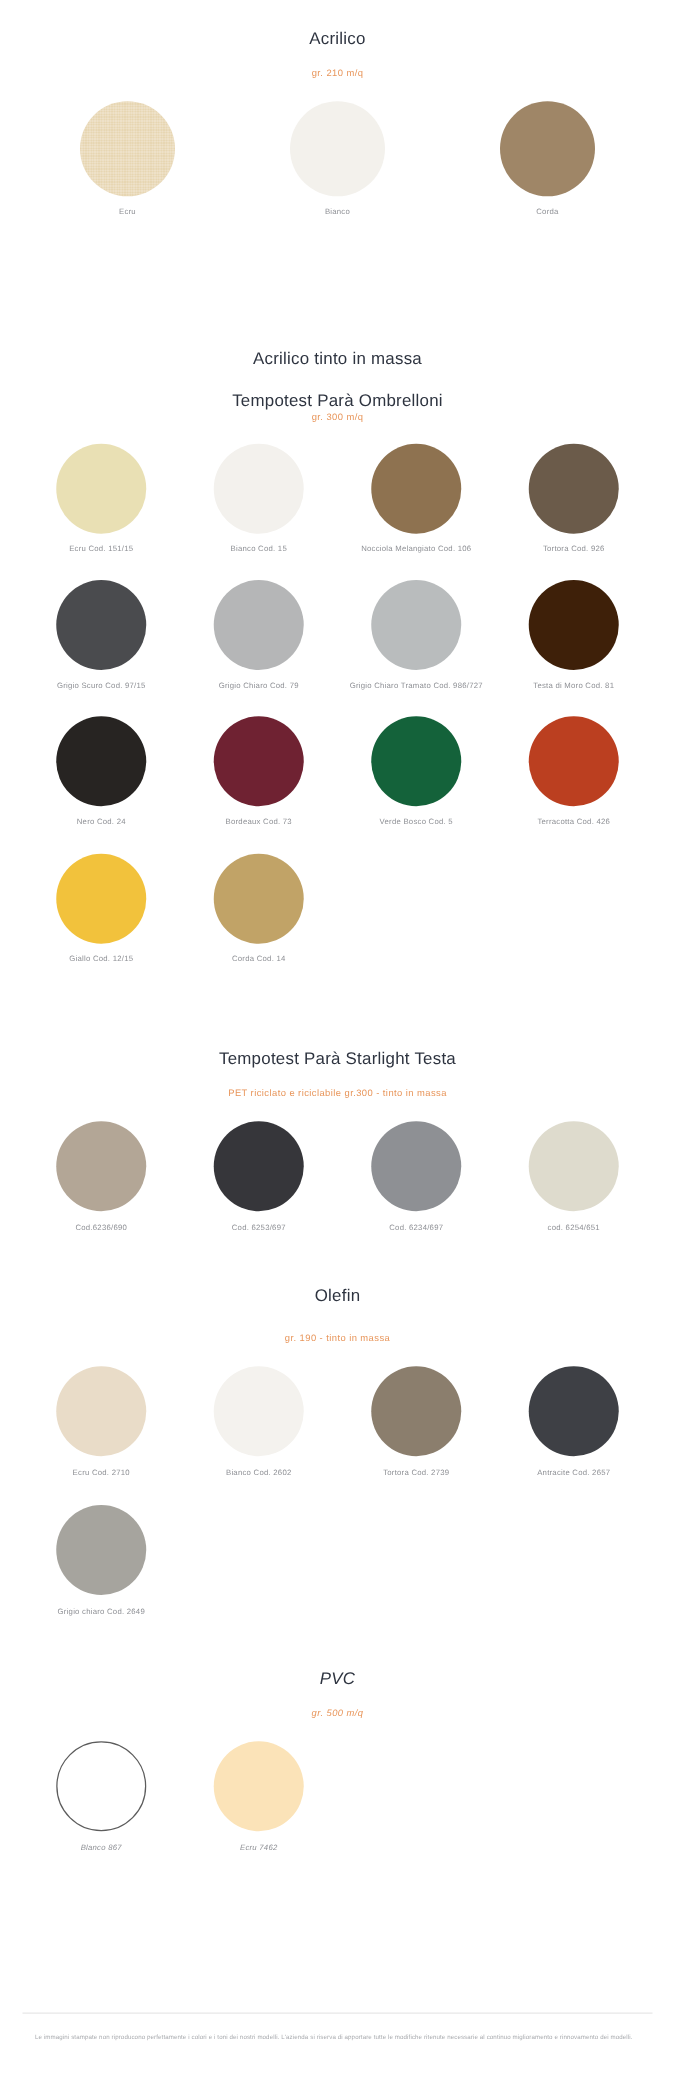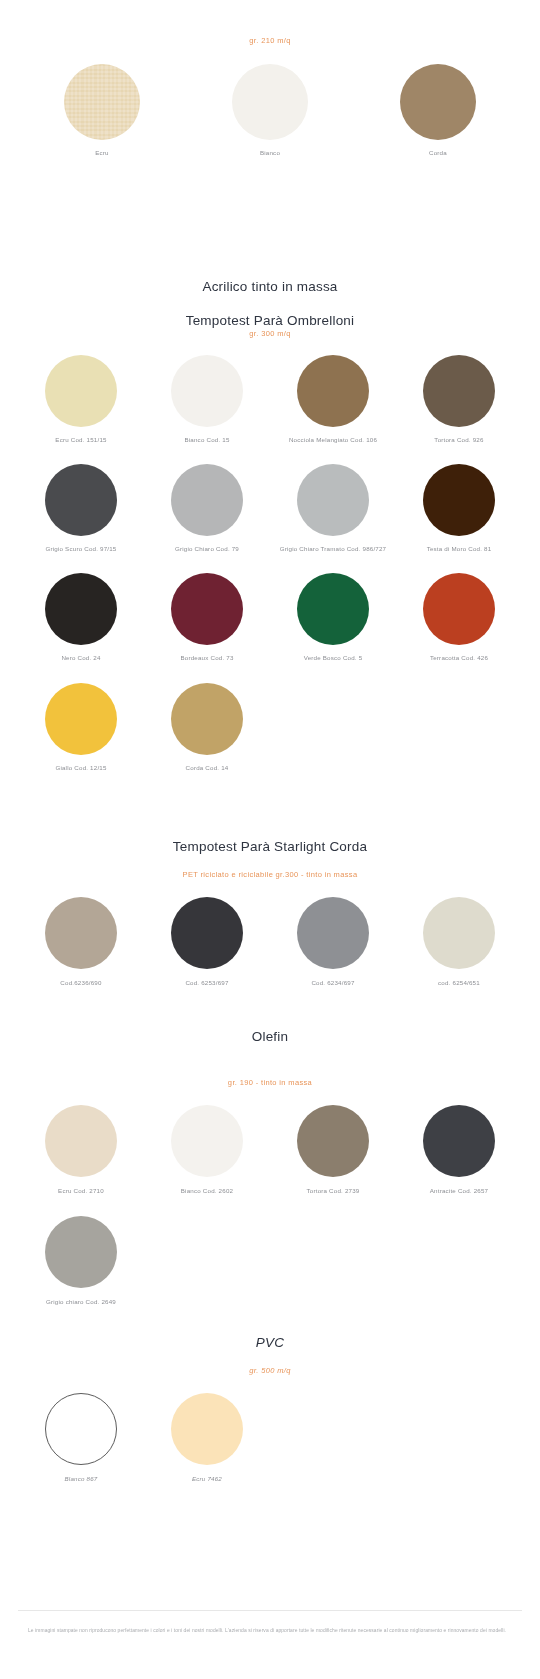--- a/index.html
+++ b/index.html
@@ -133,20 +133,21 @@
     padding: 0 28px;
     letter-spacing: .1px;
   }
 </style>
 </head>
 <body>
 
 <div class="page">
   <div id="sections-root" style="position: relative; height: 1570px;">
       <div class="section" style="padding-top: 0px; margin-top: 0px; position: absolute; left: 0px; right: 0px; top: 22px;">
+        <h2 class="sec-title">Acrilico</h2>
         <div class="sec-weight" style="margin-top: 14px;">gr. 210 m/q</div>
         <div class="grid cols3" style="margin-top: 18px; row-gap: 18px;">
           <div class="cell">
             <div class="swatch tex-canvas" style="width: 76px; height: 76px; background: rgb(235, 220, 189);"></div>
             <div class="cell-label" style="margin-top: 8px;">Ecru</div>
           </div>
           <div class="cell">
             <div class="swatch tex-fine" style="width: 76px; height: 76px; background: rgb(243, 241, 236);"></div>
             <div class="cell-label" style="margin-top: 8px;">Bianco</div>
           </div>
@@ -213,21 +214,21 @@
             <div class="swatch tex-smooth" style="width: 72px; height: 72px; background: rgb(242, 194, 60);"></div>
             <div class="cell-label" style="margin-top: 8px;">Giallo Cod. 12/15</div>
           </div>
           <div class="cell">
             <div class="swatch tex-smooth" style="width: 72px; height: 72px; background: rgb(193, 163, 103);"></div>
             <div class="cell-label" style="margin-top: 8px;">Corda Cod. 14</div>
           </div>
         </div>
       </div>
       <div class="section" style="padding-top: 0px; margin-top: 0px; position: absolute; left: 0px; right: 0px; top: 838px;">
-        <h2 class="sec-title">Tempotest Parà Starlight Corda</h2>
+        <h2 class="sec-title">Tempotest Parà Starlight Testa</h2>
         <div class="sec-weight" style="margin-top: 14px;">PET riciclato e riciclabile gr.300 - tinto in massa</div>
         <div class="grid cols4" style="margin-top: 18px; row-gap: 20px;">
           <div class="cell">
             <div class="swatch tex-horiz" style="width: 72px; height: 72px; background: rgb(179, 166, 150);"></div>
             <div class="cell-label" style="margin-top: 9px;">Cod.6236/690</div>
           </div>
           <div class="cell">
             <div class="swatch tex-smooth" style="width: 72px; height: 72px; background: rgb(54, 54, 58);"></div>
             <div class="cell-label" style="margin-top: 9px;">Cod. 6253/697</div>
           </div>
@@ -236,21 +237,21 @@
             <div class="cell-label" style="margin-top: 9px;">Cod. 6234/697</div>
           </div>
           <div class="cell">
             <div class="swatch tex-horiz" style="width: 72px; height: 72px; background: rgb(222, 219, 205);"></div>
             <div class="cell-label" style="margin-top: 9px;">cod. 6254/651</div>
           </div>
         </div>
       </div>
       <div class="section" style="padding-top: 0px; margin-top: 0px; position: absolute; left: 0px; right: 0px; top: 1028px;">
         <h2 class="sec-title">Olefin</h2>
-        <div class="sec-weight" style="margin-top: 32px;">gr. 190 - tinto in massa</div>
+        <div class="sec-weight" style="margin-top: 20px;">gr. 190 - tinto in massa</div>
         <div class="grid cols4" style="margin-top: 18px; row-gap: 20px;">
           <div class="cell">
             <div class="swatch tex-smooth" style="width: 72px; height: 72px; background: rgb(233, 220, 200);"></div>
             <div class="cell-label" style="margin-top: 9px;">Ecru Cod. 2710</div>
           </div>
           <div class="cell">
             <div class="swatch tex-smooth" style="width: 72px; height: 72px; background: rgb(244, 242, 238);"></div>
             <div class="cell-label" style="margin-top: 9px;">Bianco Cod. 2602</div>
           </div>
           <div class="cell">

